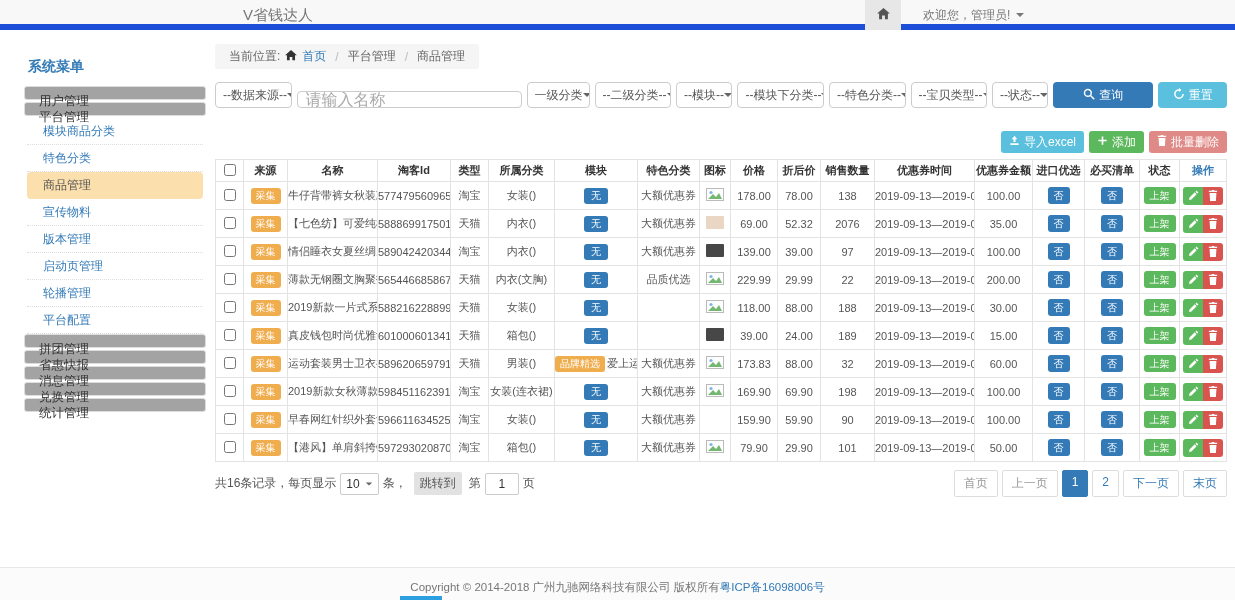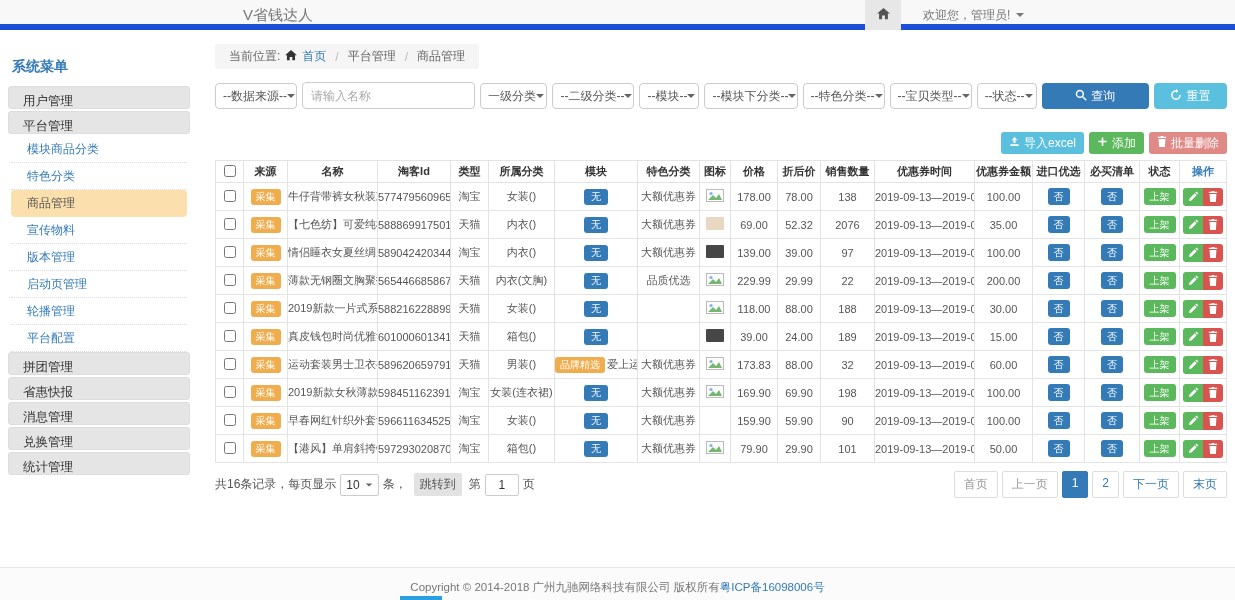--- a/index.html
+++ b/index.html
@@ -9,36 +9,36 @@
     background:#fff; color:#333; overflow:hidden; position:relative; font-size:12px;
   }
   
   .navbar { position:relative; height:30px; background:#f8f8f8; border-bottom:6px solid #1d4ed8; }
   .brand { position:absolute; left:243px; top:6px; font-size:15px; color:#777; }
   .nav-right { position:absolute; left:865px; top:0; height:30px; display:flex; align-items:center; }
   .home-box { width:36px; height:30px; background:#e7e7e7; display:flex; align-items:center; justify-content:center; cursor:pointer; }
   .welcome { margin-left:22px; color:#777; display:flex; align-items:center; gap:6px; cursor:pointer; }
   .caret { display:inline-block; width:0; height:0; border-top:4px solid #777; border-left:4px solid transparent; border-right:4px solid transparent; }
   
-  .sidebar { position:absolute; left:8px; top:56px; width:182px; }
+  .sidebar { position:absolute; left:24px; top:56px; width:182px; }
   .sidebar-title { color:#337ab7; font-weight:bold; font-size:14px; padding:2px 4px 10px 4px; }
   .side-items { height:488px; overflow:hidden; }
-  .side-panel { background:#e5e5e5; border:1px solid #ddd; border-radius:3px; height:23px; line-height:28px; padding-left:14px; font-size:12.5px; color:#333; margin-bottom:2px; cursor:pointer; }
+  .side-panel { background:#a3a3a3; border:1px solid #ddd; border-radius:3px; height:14px; line-height:28px; padding-left:14px; font-size:12.5px; color:#333; margin-bottom:2px; cursor:pointer; }
   .side-sub { height:27px; line-height:27px; padding-left:16px; font-size:12px; color:#337ab7; border-bottom:1px dotted #ddd; margin:0 3px; cursor:pointer; }
   .side-sub.active { background:#fbdfad; border-radius:4px; color:#555; border-bottom:1px dotted transparent; }
   
   .content { position:absolute; left:215px; top:30px; width:1012px; }
   .breadcrumb { display:inline-flex; align-items:center; gap:5px; margin-top:14px; background:#f5f5f5; border-radius:3px; padding:4px 14px; color:#666; font-size:12px; }
   .breadcrumb a { color:#337ab7; text-decoration:none; cursor:pointer; }
   .breadcrumb .sep { color:#bbb; padding:0 4px; }
   
   .filter-row { display:flex; align-items:flex-end; gap:5px; margin-top:13px; }
   .f-select { height:26px; border:1px solid #ccc; border-radius:4px; background:#fff; display:flex; align-items:center; justify-content:space-between; padding:0 7px; color:#555; cursor:pointer; white-space:nowrap; overflow:hidden; }
   .f-select .caret { border-top-color:#666; }
-  .f-input { height:27px; border:1px solid #ccc; border-radius:4px; padding:0 8px; font-size:12px; color:#555; font-family:inherit; }
+  .f-input { height:17px; border:1px solid #ccc; border-radius:4px; padding:0 8px; font-size:16px; color:#555; font-family:inherit; }
   .f-input::placeholder { color:#aaa; }
   .filter-row > *:nth-child(1) { width:71px; }
   .filter-row > *:nth-child(2) { width:115px; }
   .filter-row > *:nth-child(3) { width:78px; }
   .filter-row > *:nth-child(4) { width:76px; }
   .filter-row > *:nth-child(5) { width:81px; }
   .filter-row > *:nth-child(6) { width:89px; }
   .filter-row > *:nth-child(7) { width:83px; }
   .filter-row > *:nth-child(8) { width:80px; }
   .filter-row > *:nth-child(9) { width:57px; }

